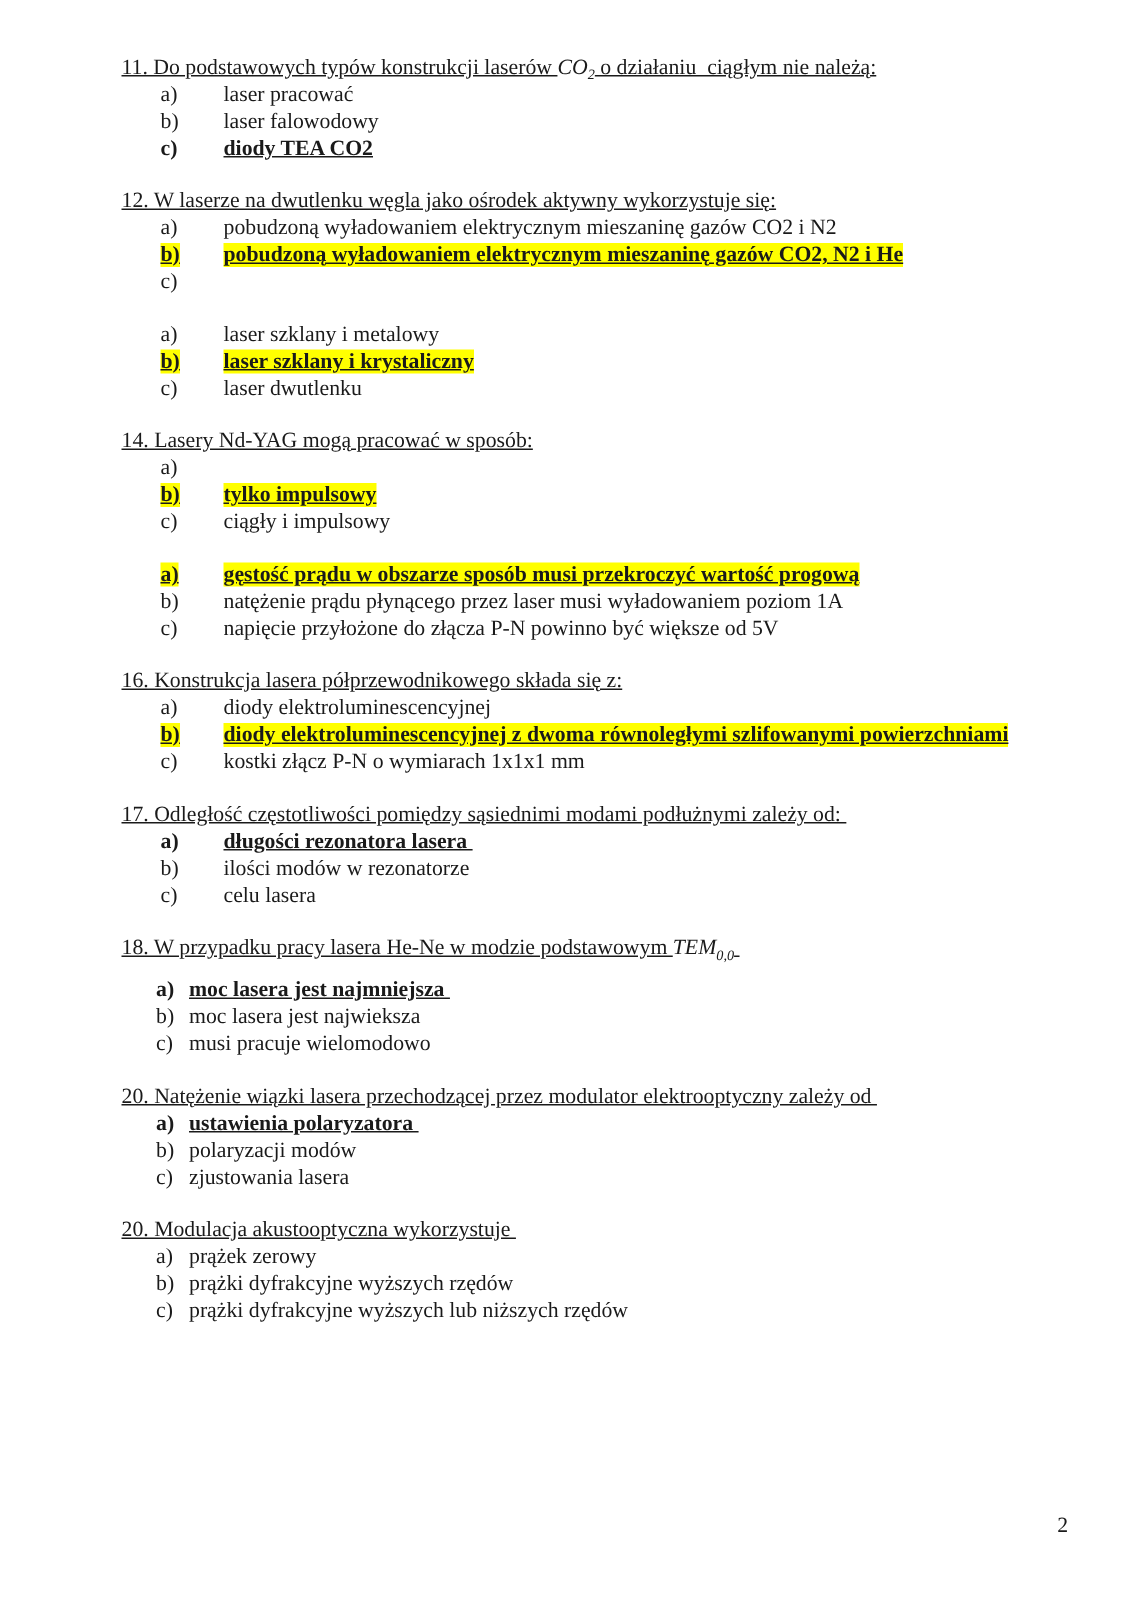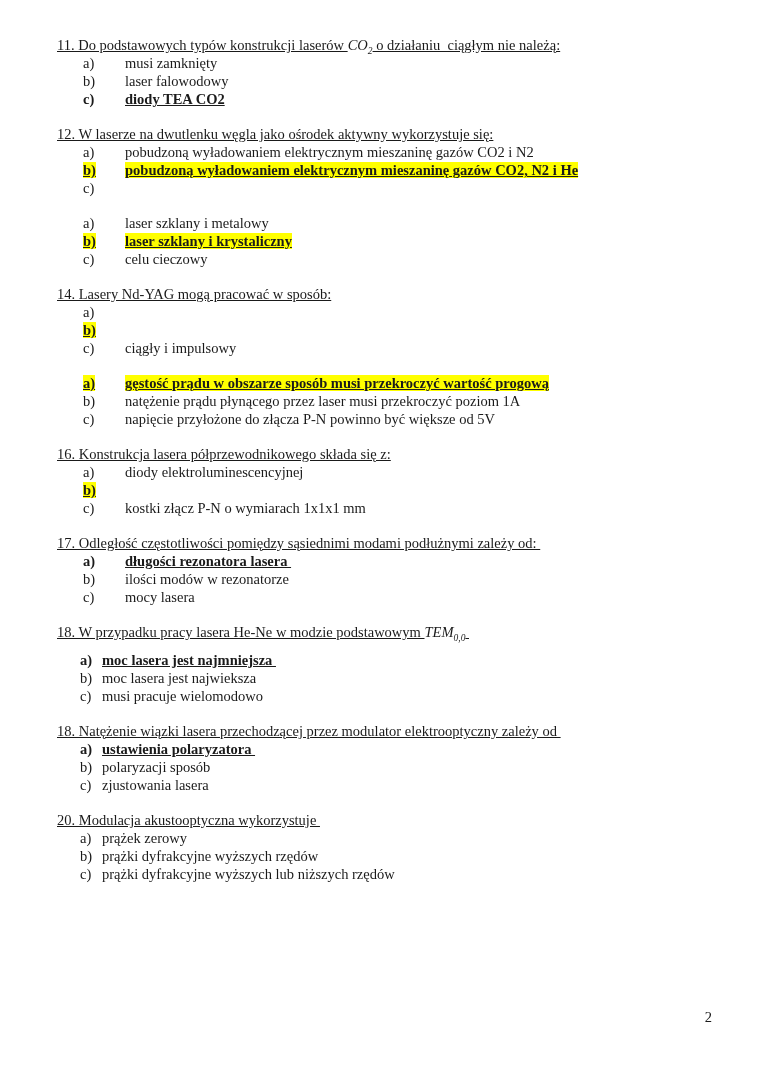--- a/index.html
+++ b/index.html
@@ -2,21 +2,21 @@
 <html><head>
 <meta charset="utf-8">
 <style>
   html,body { margin:0; padding:0; }
   .page {
     width:760px; height:1075px; background:#ffffff; position:relative;
     font-family:"Liberation Serif", serif; font-size:14.5px; line-height:18px;
     color:#1a1a1a; overflow:hidden;
   }
   .content { position:absolute; top:36px; left:57px; right:36px; }
-  .question { margin-bottom:17px; }
+  .question { margin-bottom:17px;margin-left:24px; }
   .q-header { white-space:pre-wrap; }
   .q-header .seg-text { text-decoration:underline; }
   .q-header .formula { font-style:italic; text-decoration:none; }
   .q-header .formula sub { font-size:9.5px; font-style:italic; line-height:0; }
   .q-options { margin-top:0; }
   .q-options.gap { margin-top:10px; }
   .option { display:flex; align-items:baseline; }
   .q-options.wide .opt-letter { margin-left:26px; width:42px; flex:0 0 42px; }
   .q-options.narrow .opt-letter { margin-left:23px; width:22px; flex:0 0 22px; }
   .opt-text { flex:1 1 auto; }
@@ -28,21 +28,21 @@
 </head>
 <body>
 
 <div class="page">
   <div class="content">
       <div class="question">
         <div class="q-header"><span class="seg-text">11. Do podstawowych typów konstrukcji laserów </span><span class="formula"><span>CO</span><sub>2</sub></span><span class="seg-text"> o działaniu  ciągłym nie należą:</span></div>
         <div class="q-options wide">
           <div class="option">
             <span class="opt-letter"><span>a)</span></span>
-            <span class="opt-text"><span>musi zamknięty</span></span>
+            <span class="opt-text"><span>laser pracować</span></span>
           </div>
           <div class="option">
             <span class="opt-letter"><span>b)</span></span>
             <span class="opt-text"><span>laser falowodowy</span></span>
           </div>
           <div class="option">
             <span class="opt-letter"><span class="b ">c)</span></span>
             <span class="opt-text"><span class="b u ">diody TEA CO2</span></span>
           </div>
         </div>
@@ -68,85 +68,87 @@
           <div class="option">
             <span class="opt-letter"><span>a)</span></span>
             <span class="opt-text"><span>laser szklany i metalowy</span></span>
           </div>
           <div class="option">
             <span class="opt-letter"><span class="b hl u">b)</span></span>
             <span class="opt-text"><span class="b u hl">laser szklany i krystaliczny</span></span>
           </div>
           <div class="option">
             <span class="opt-letter"><span>c)</span></span>
-            <span class="opt-text"><span>celu cieczowy</span></span>
+            <span class="opt-text"><span>laser dwutlenku</span></span>
           </div>
         </div>
       </div>
       <div class="question">
         <div class="q-header"><span class="seg-text">14. Lasery Nd-YAG mogą pracować w sposób:</span></div>
         <div class="q-options wide">
           <div class="option">
             <span class="opt-letter"><span>a)</span></span>
           </div>
           <div class="option">
             <span class="opt-letter"><span class="b hl u">b)</span></span>
+            <span class="opt-text"><span class="b u hl">tylko impulsowy</span></span>
           </div>
           <div class="option">
             <span class="opt-letter"><span>c)</span></span>
             <span class="opt-text"><span>ciągły i impulsowy</span></span>
           </div>
         </div>
       </div>
       <div class="question">
         <div class="q-options wide">
           <div class="option">
             <span class="opt-letter"><span class="b hl u">a)</span></span>
             <span class="opt-text"><span class="b u hl">gęstość prądu w obszarze sposób musi przekroczyć wartość progową</span></span>
           </div>
           <div class="option">
             <span class="opt-letter"><span>b)</span></span>
-            <span class="opt-text"><span>natężenie prądu płynącego przez laser musi przekroczyć poziom 1A</span></span>
+            <span class="opt-text"><span>natężenie prądu płynącego przez laser musi wyładowaniem poziom 1A</span></span>
           </div>
           <div class="option">
             <span class="opt-letter"><span>c)</span></span>
             <span class="opt-text"><span>napięcie przyłożone do złącza P-N powinno być większe od 5V</span></span>
           </div>
         </div>
       </div>
       <div class="question">
         <div class="q-header"><span class="seg-text">16. Konstrukcja lasera półprzewodnikowego składa się z:</span></div>
         <div class="q-options wide">
           <div class="option">
             <span class="opt-letter"><span>a)</span></span>
             <span class="opt-text"><span>diody elektroluminescencyjnej</span></span>
           </div>
           <div class="option">
             <span class="opt-letter"><span class="b hl u">b)</span></span>
+            <span class="opt-text"><span class="b u hl">diody elektroluminescencyjnej z dwoma równoległymi szlifowanymi powierzchniami</span></span>
           </div>
           <div class="option">
             <span class="opt-letter"><span>c)</span></span>
             <span class="opt-text"><span>kostki złącz P-N o wymiarach 1x1x1 mm</span></span>
           </div>
         </div>
       </div>
       <div class="question">
         <div class="q-header"><span class="seg-text">17. Odległość częstotliwości pomiędzy sąsiednimi modami podłużnymi zależy od: </span></div>
         <div class="q-options wide">
           <div class="option">
             <span class="opt-letter"><span class="b ">a)</span></span>
             <span class="opt-text"><span class="b u ">długości rezonatora lasera&nbsp;</span></span>
           </div>
           <div class="option">
             <span class="opt-letter"><span>b)</span></span>
             <span class="opt-text"><span>ilości modów w rezonatorze</span></span>
           </div>
           <div class="option">
             <span class="opt-letter"><span>c)</span></span>
-            <span class="opt-text"><span>mocy lasera</span></span>
+            <span class="opt-text"><span>celu lasera</span></span>
           </div>
         </div>
       </div>
       <div class="question">
         <div class="q-header"><span class="seg-text">18. W przypadku pracy lasera He-Ne w modzie podstawowym </span><span class="formula"><span>TEM</span><sub>0,0</sub></span><span class="seg-text">&nbsp;</span></div>
         <div class="q-options narrow gap">
           <div class="option">
             <span class="opt-letter"><span class="b ">a)</span></span>
             <span class="opt-text"><span class="b u ">moc lasera jest najmniejsza&nbsp;</span></span>
           </div>
@@ -154,29 +156,29 @@
             <span class="opt-letter"><span>b)</span></span>
             <span class="opt-text"><span>moc lasera jest najwieksza</span></span>
           </div>
           <div class="option">
             <span class="opt-letter"><span>c)</span></span>
             <span class="opt-text"><span>musi pracuje wielomodowo</span></span>
           </div>
         </div>
       </div>
       <div class="question">
-        <div class="q-header"><span class="seg-text">18. Natężenie wiązki lasera przechodzącej przez modulator elektrooptyczny zależy od </span></div>
+        <div class="q-header"><span class="seg-text">20. Natężenie wiązki lasera przechodzącej przez modulator elektrooptyczny zależy od </span></div>
         <div class="q-options narrow">
           <div class="option">
             <span class="opt-letter"><span class="b ">a)</span></span>
             <span class="opt-text"><span class="b u ">ustawienia polaryzatora&nbsp;</span></span>
           </div>
           <div class="option">
             <span class="opt-letter"><span>b)</span></span>
-            <span class="opt-text"><span>polaryzacji sposób</span></span>
+            <span class="opt-text"><span>polaryzacji modów</span></span>
           </div>
           <div class="option">
             <span class="opt-letter"><span>c)</span></span>
             <span class="opt-text"><span>zjustowania lasera</span></span>
           </div>
         </div>
       </div>
       <div class="question">
         <div class="q-header"><span class="seg-text">20. Modulacja akustooptyczna wykorzystuje </span></div>
         <div class="q-options narrow">

